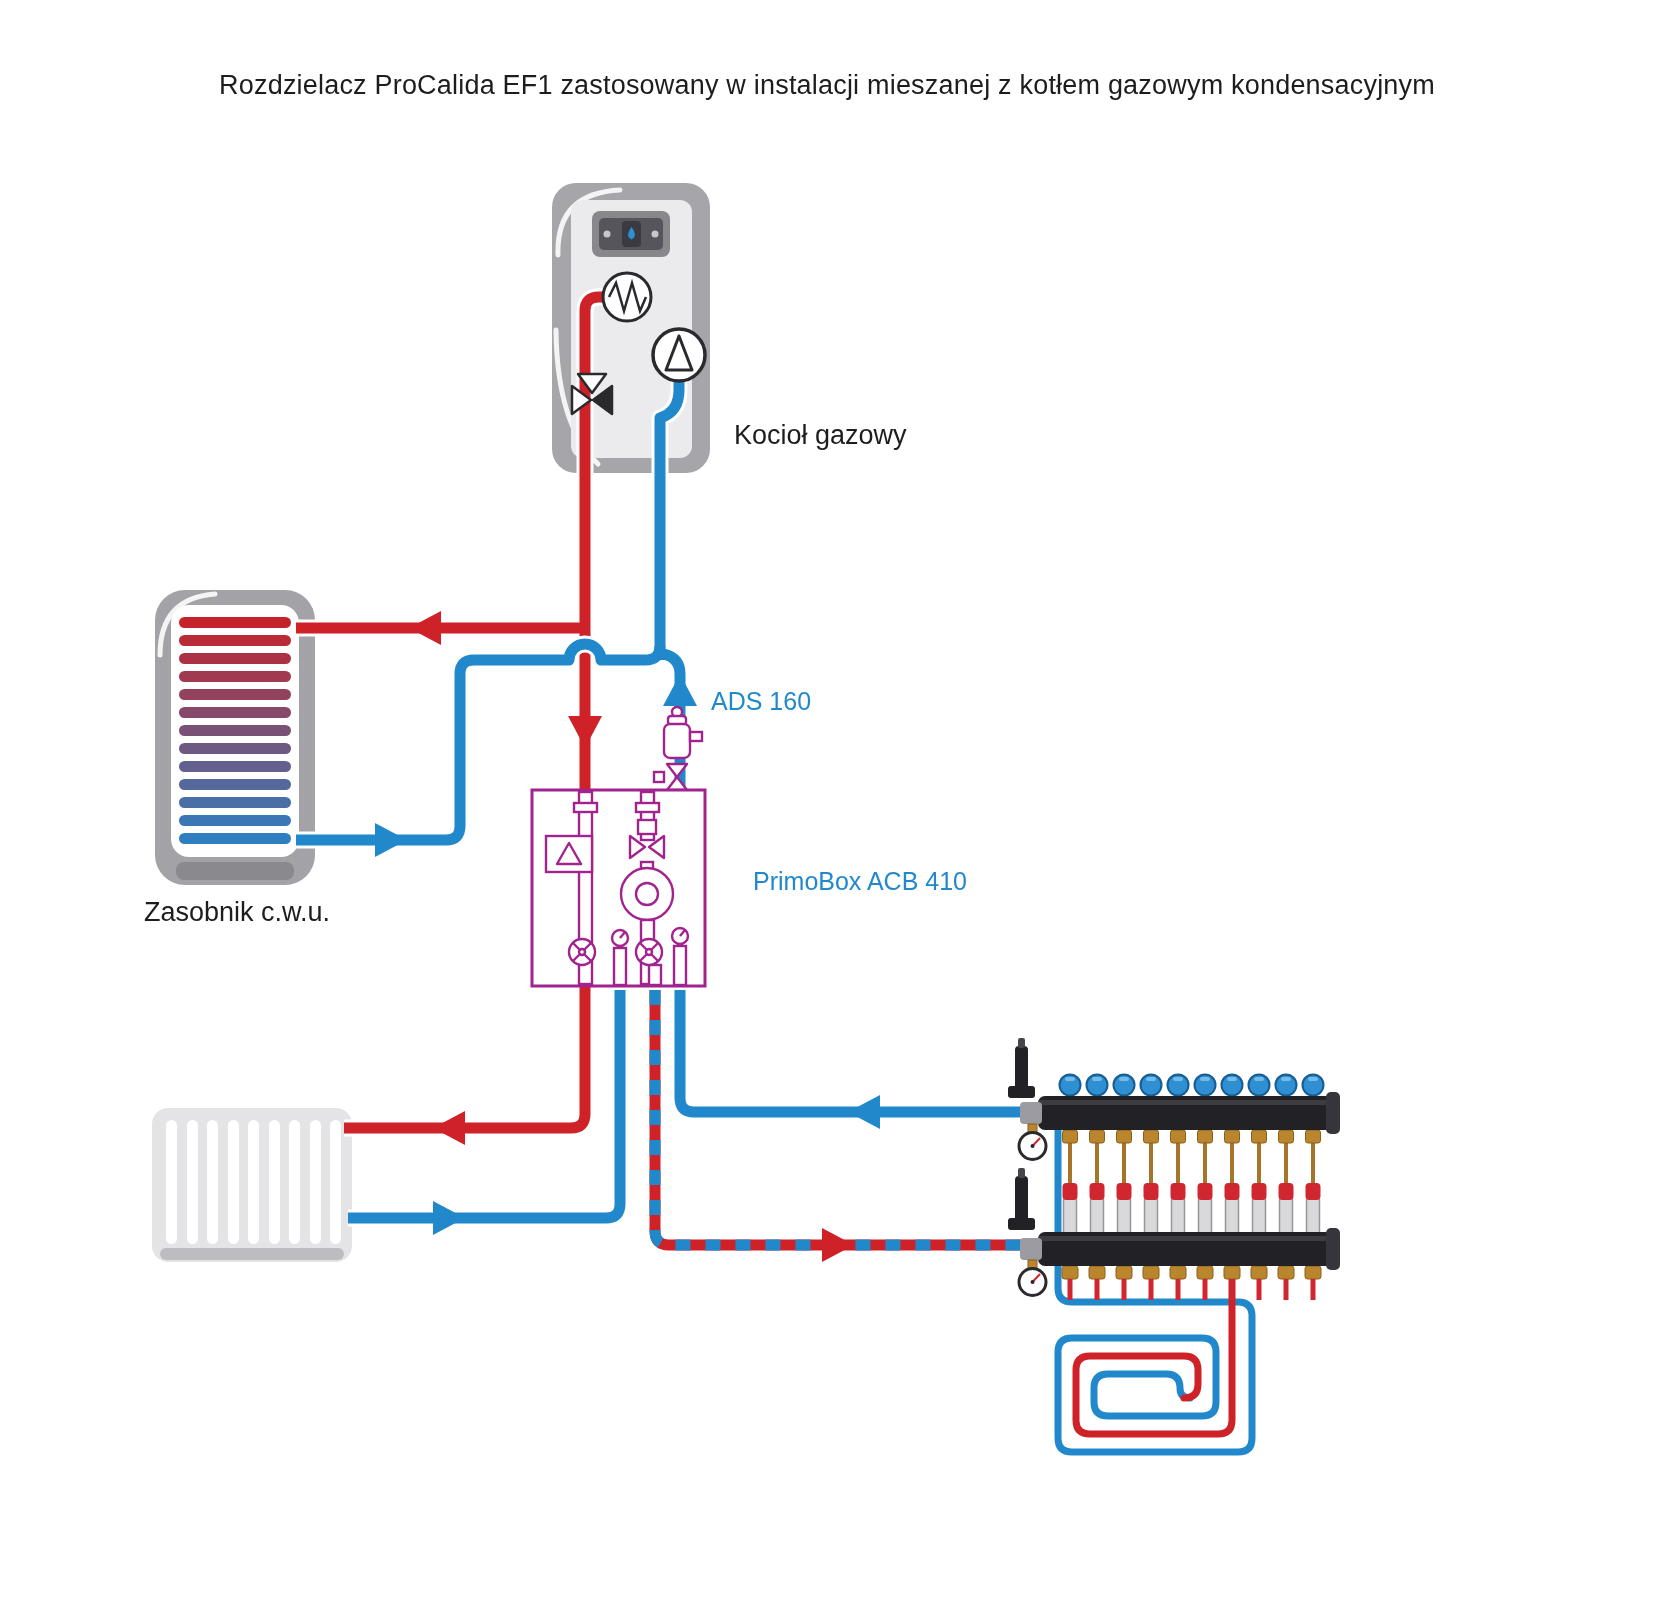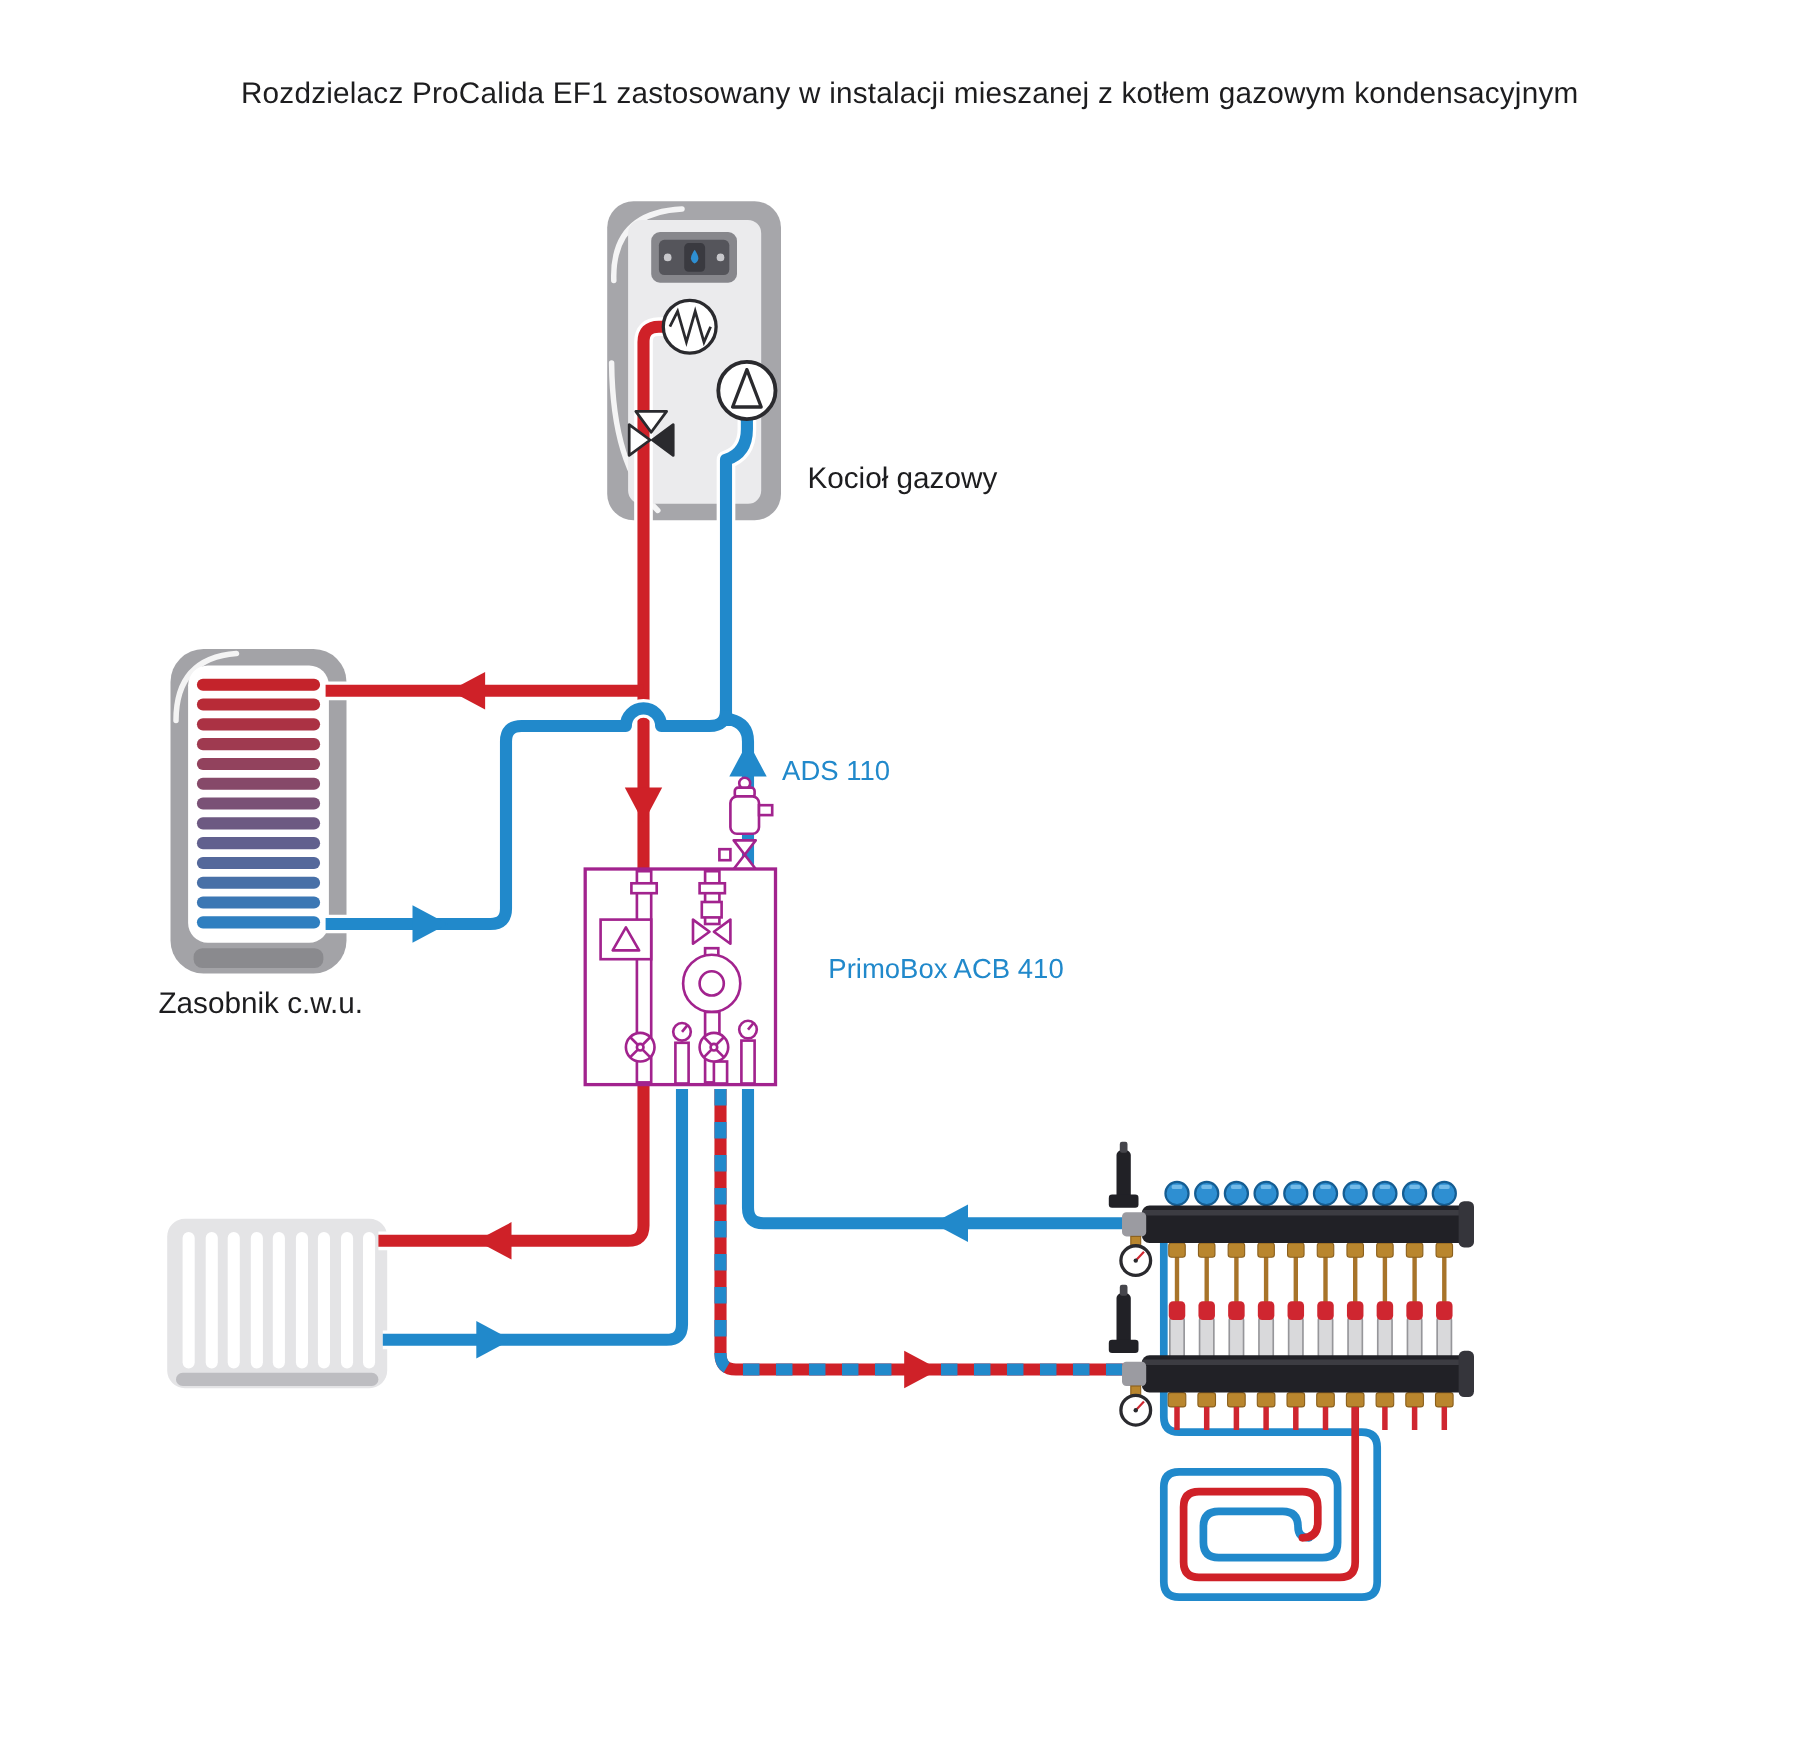--- a/index.html
+++ b/index.html
@@ -297,15 +297,15 @@
         <rect x="1028" y="1260" width="9" height="12" class="f-brass"></rect>
         <circle cx="1032.5" cy="1282" r="13.5" fill="#fff" stroke="#2a2a2e" stroke-width="3"></circle>
         <line x1="1032.5" y1="1282" x2="1040" y2="1274" stroke="#cf2630" stroke-width="2"></line>
         <circle cx="1032.5" cy="1282" r="2" fill="#2a2a2e"></circle>
       </g>
     </g>
   </svg>
 
   <div class="lab lab-boiler">Kocioł gazowy</div>
   <div class="lab lab-tank">Zasobnik c.w.u.</div>
-  <div class="lab blue lab-ads">ADS 110</div>
+  <div class="lab blue lab-ads">ADS 160</div>
   <div class="lab blue lab-primobox">PrimoBox ACB 410</div>
 </div>
 
 </body></html>

